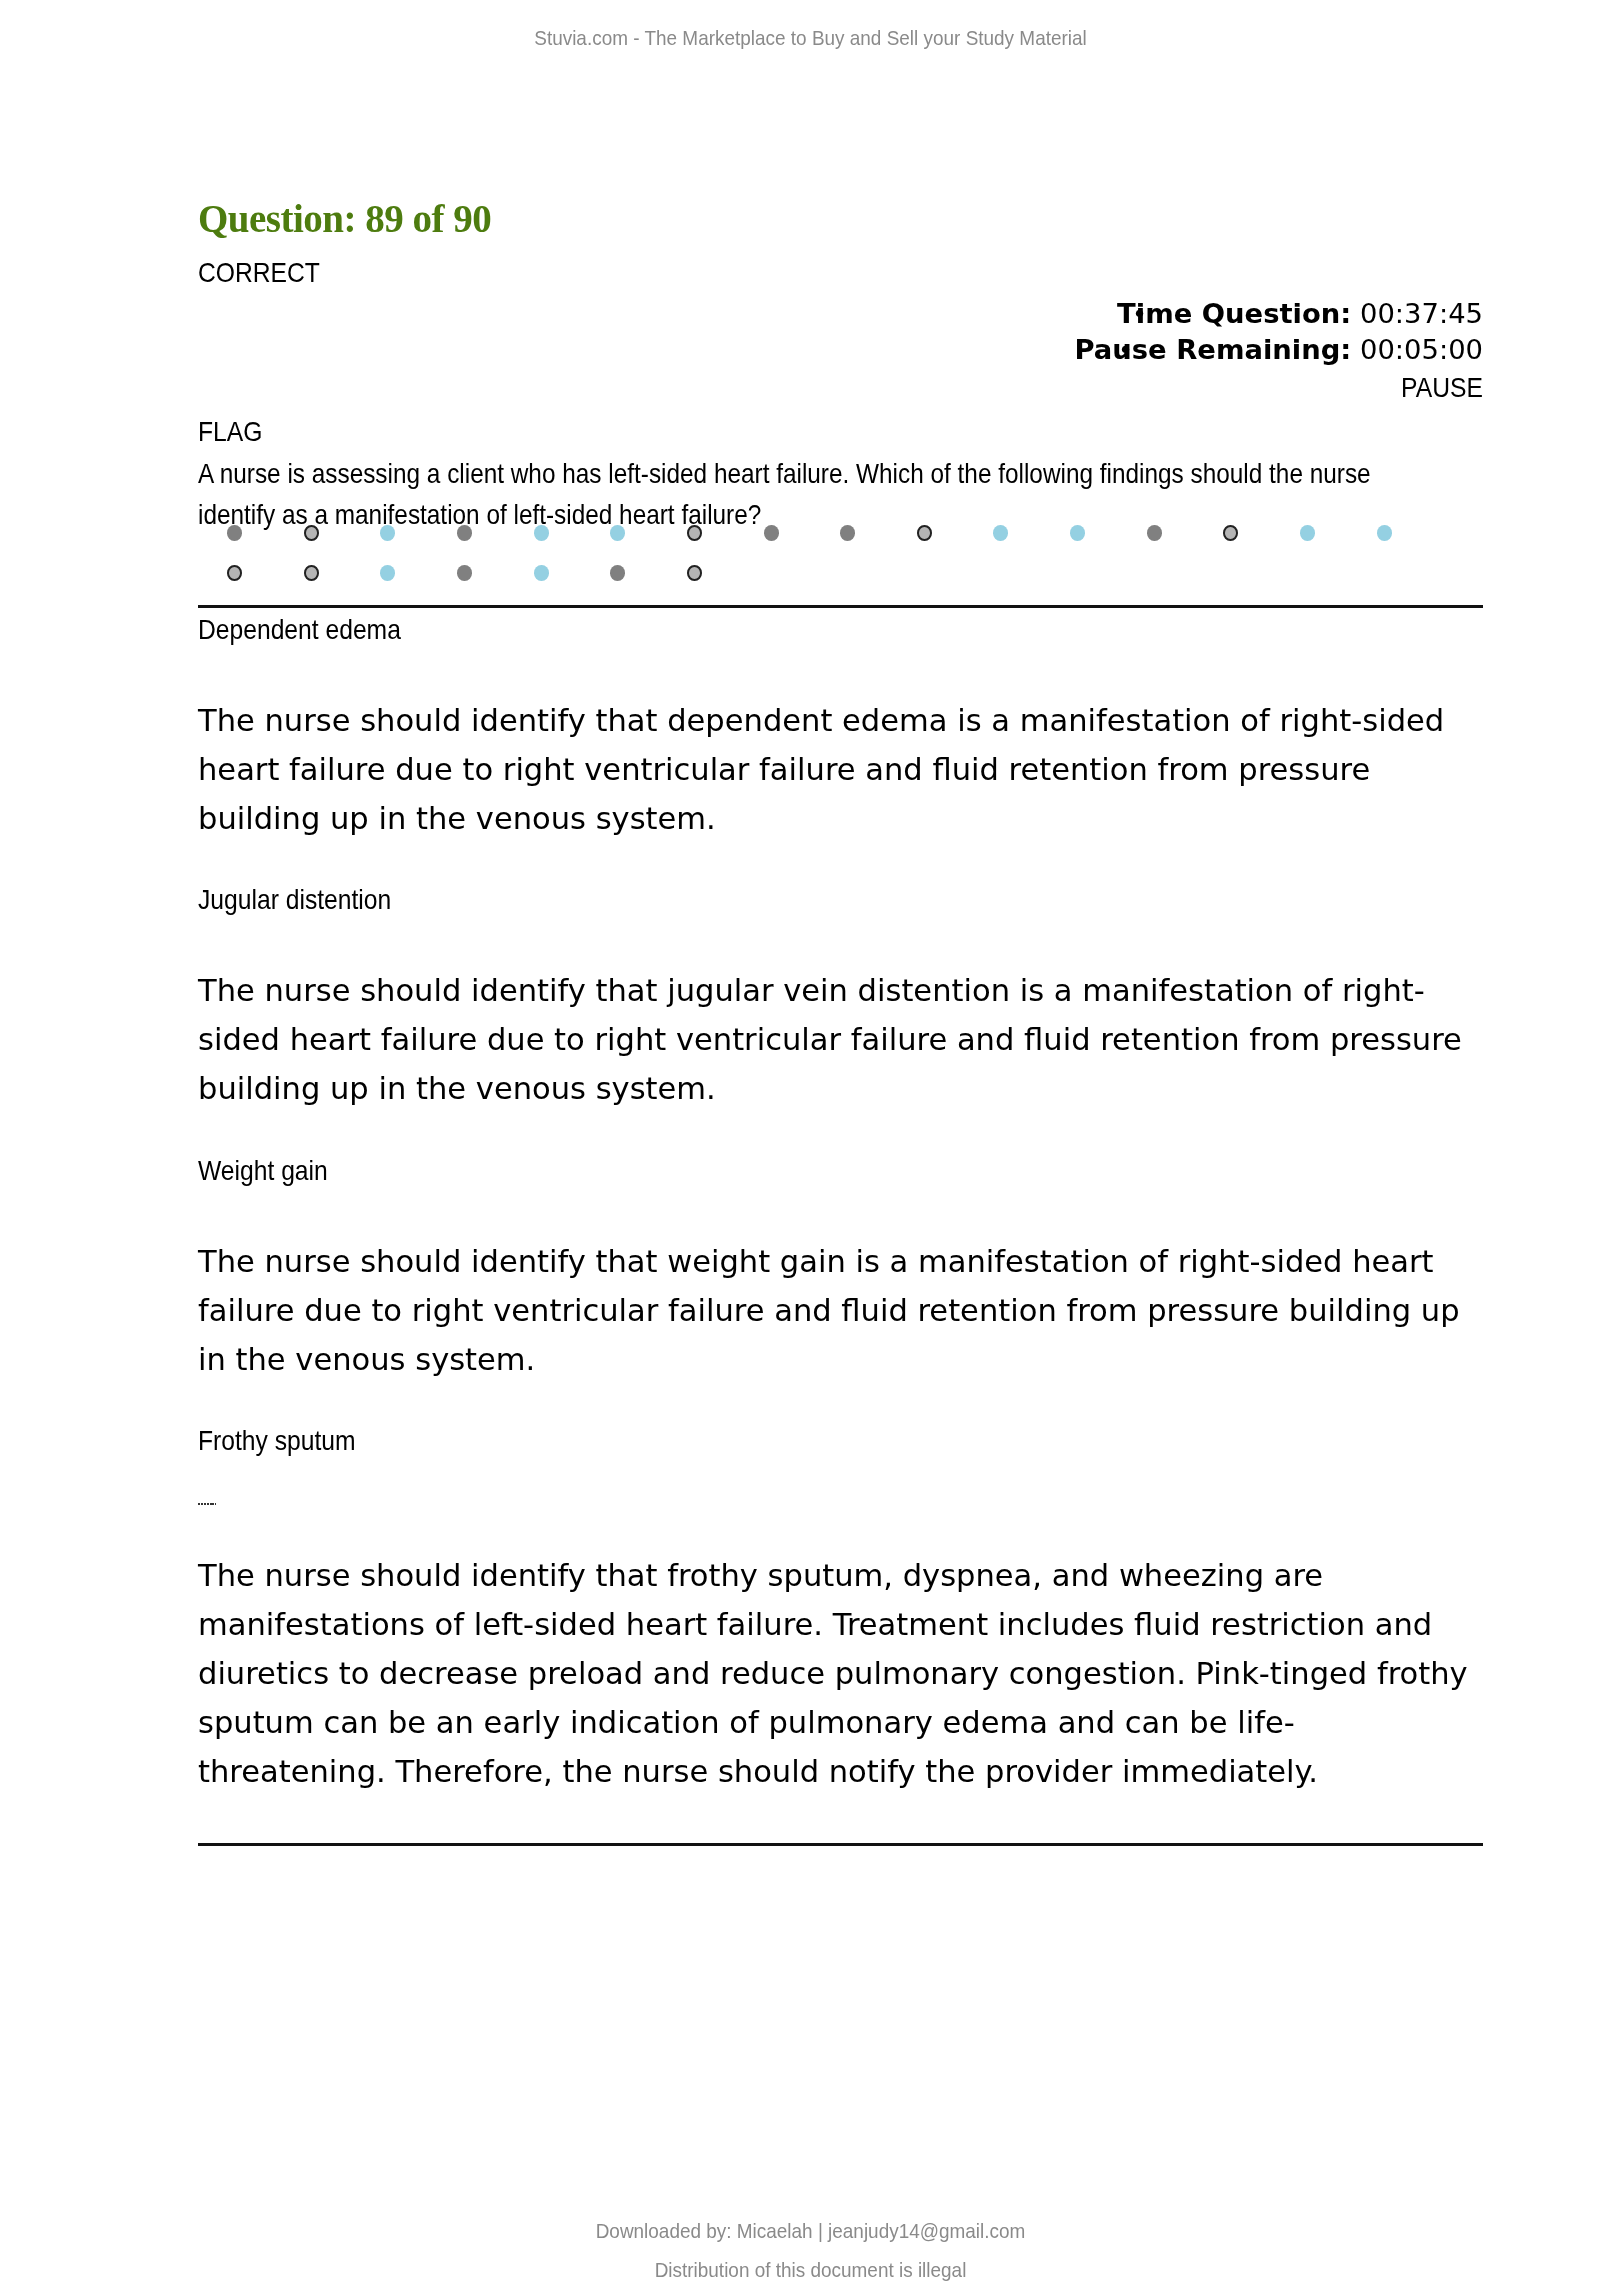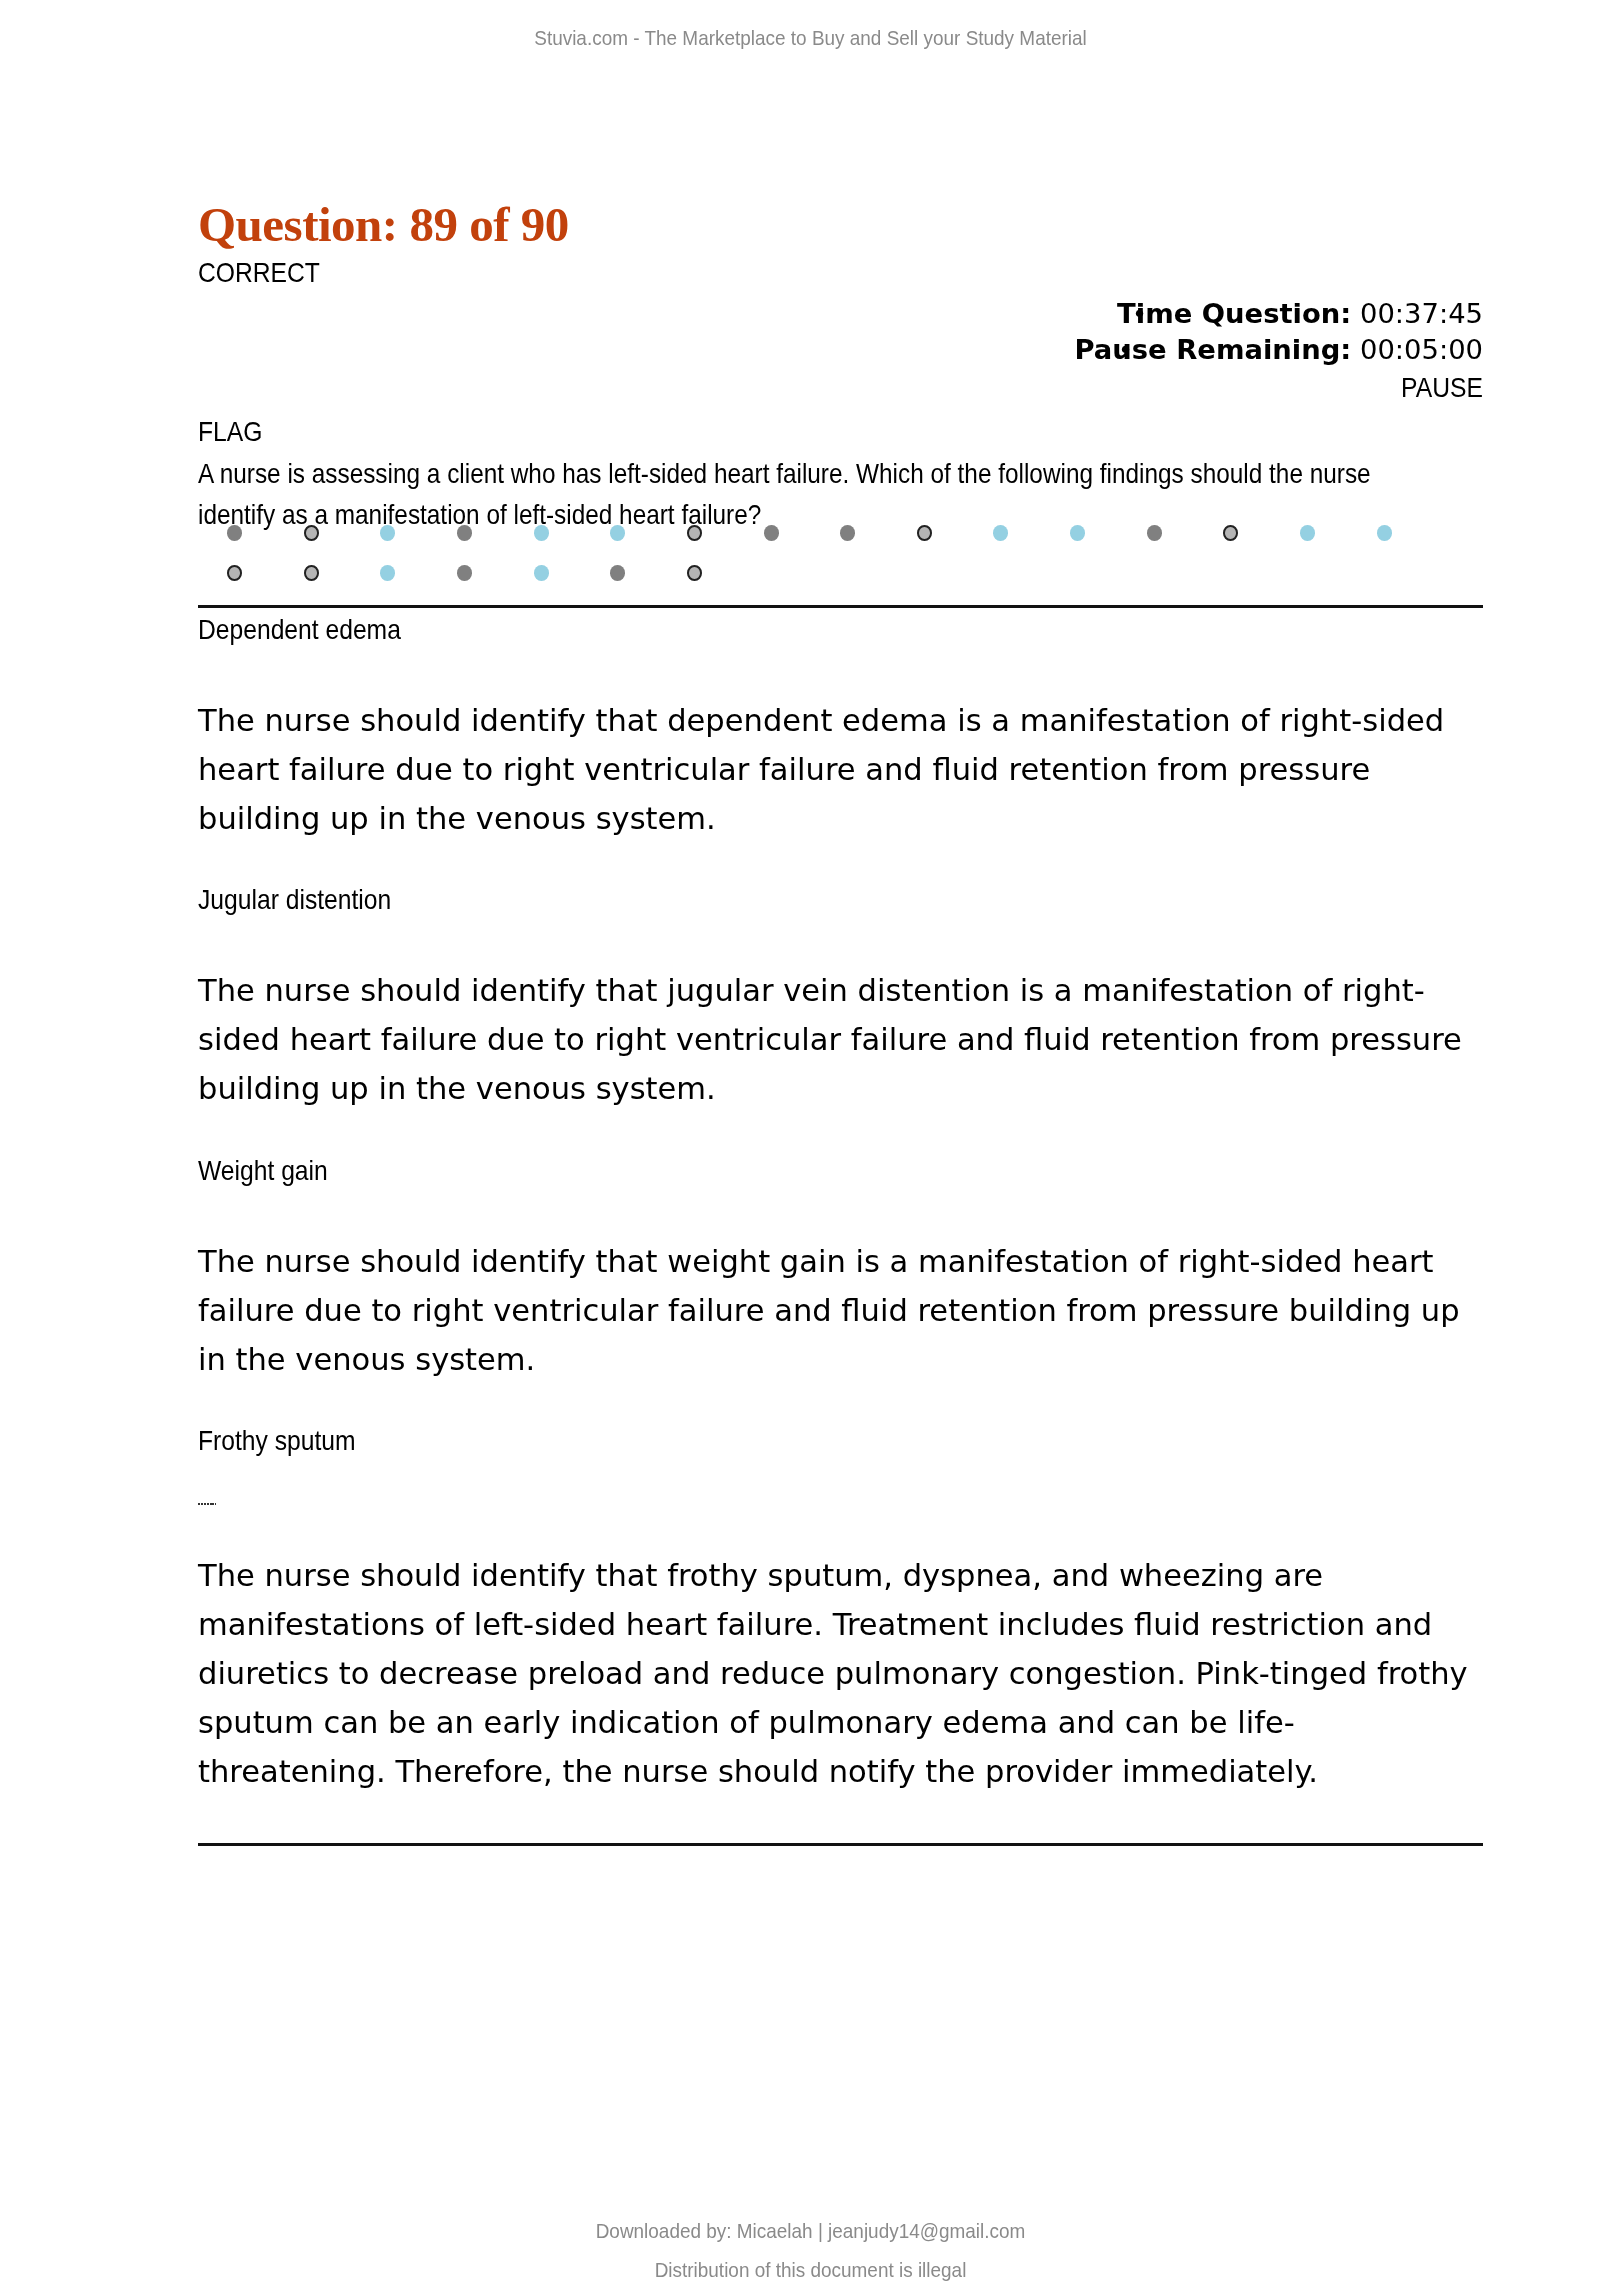--- a/index.html
+++ b/index.html
@@ -5,21 +5,21 @@
   html, body { margin: 0; padding: 0; background: #ffffff; }
   body { width: 1621px; height: 2293px; position: relative; overflow: hidden; }
   .watermark-top {
     position: absolute; top: 25.5px; left: 0; width: 1621px; text-align: center;
     font-family: "Liberation Sans", sans-serif; font-size: 20.6px; color: #8a8a8a;
     transform: scaleX(0.92);
   }
   .page { position: absolute; left: 198px; top: 0; width: 1285px; }
   .q-title {
     position: absolute; top: 196px; left: 0;
-    font-family: "Liberation Serif", serif; font-weight: bold; font-size: 49px; color: #c2410c;
+    font-family: "Liberation Serif", serif; font-weight: bold; font-size: 39px; color: #4d7c0f;
     letter-spacing: -0.5px;
   }
   .status {
     position: absolute; top: 257px; left: 0;
     font-family: "Liberation Sans", sans-serif; font-size: 27.4px; color: #000;
     transform-origin: left; transform: scaleX(0.9);
   }
   .timers { position: absolute; top: 296px; left: 706px; width: 579px; }
   .timer-row {
     position: relative; height: 36px;

